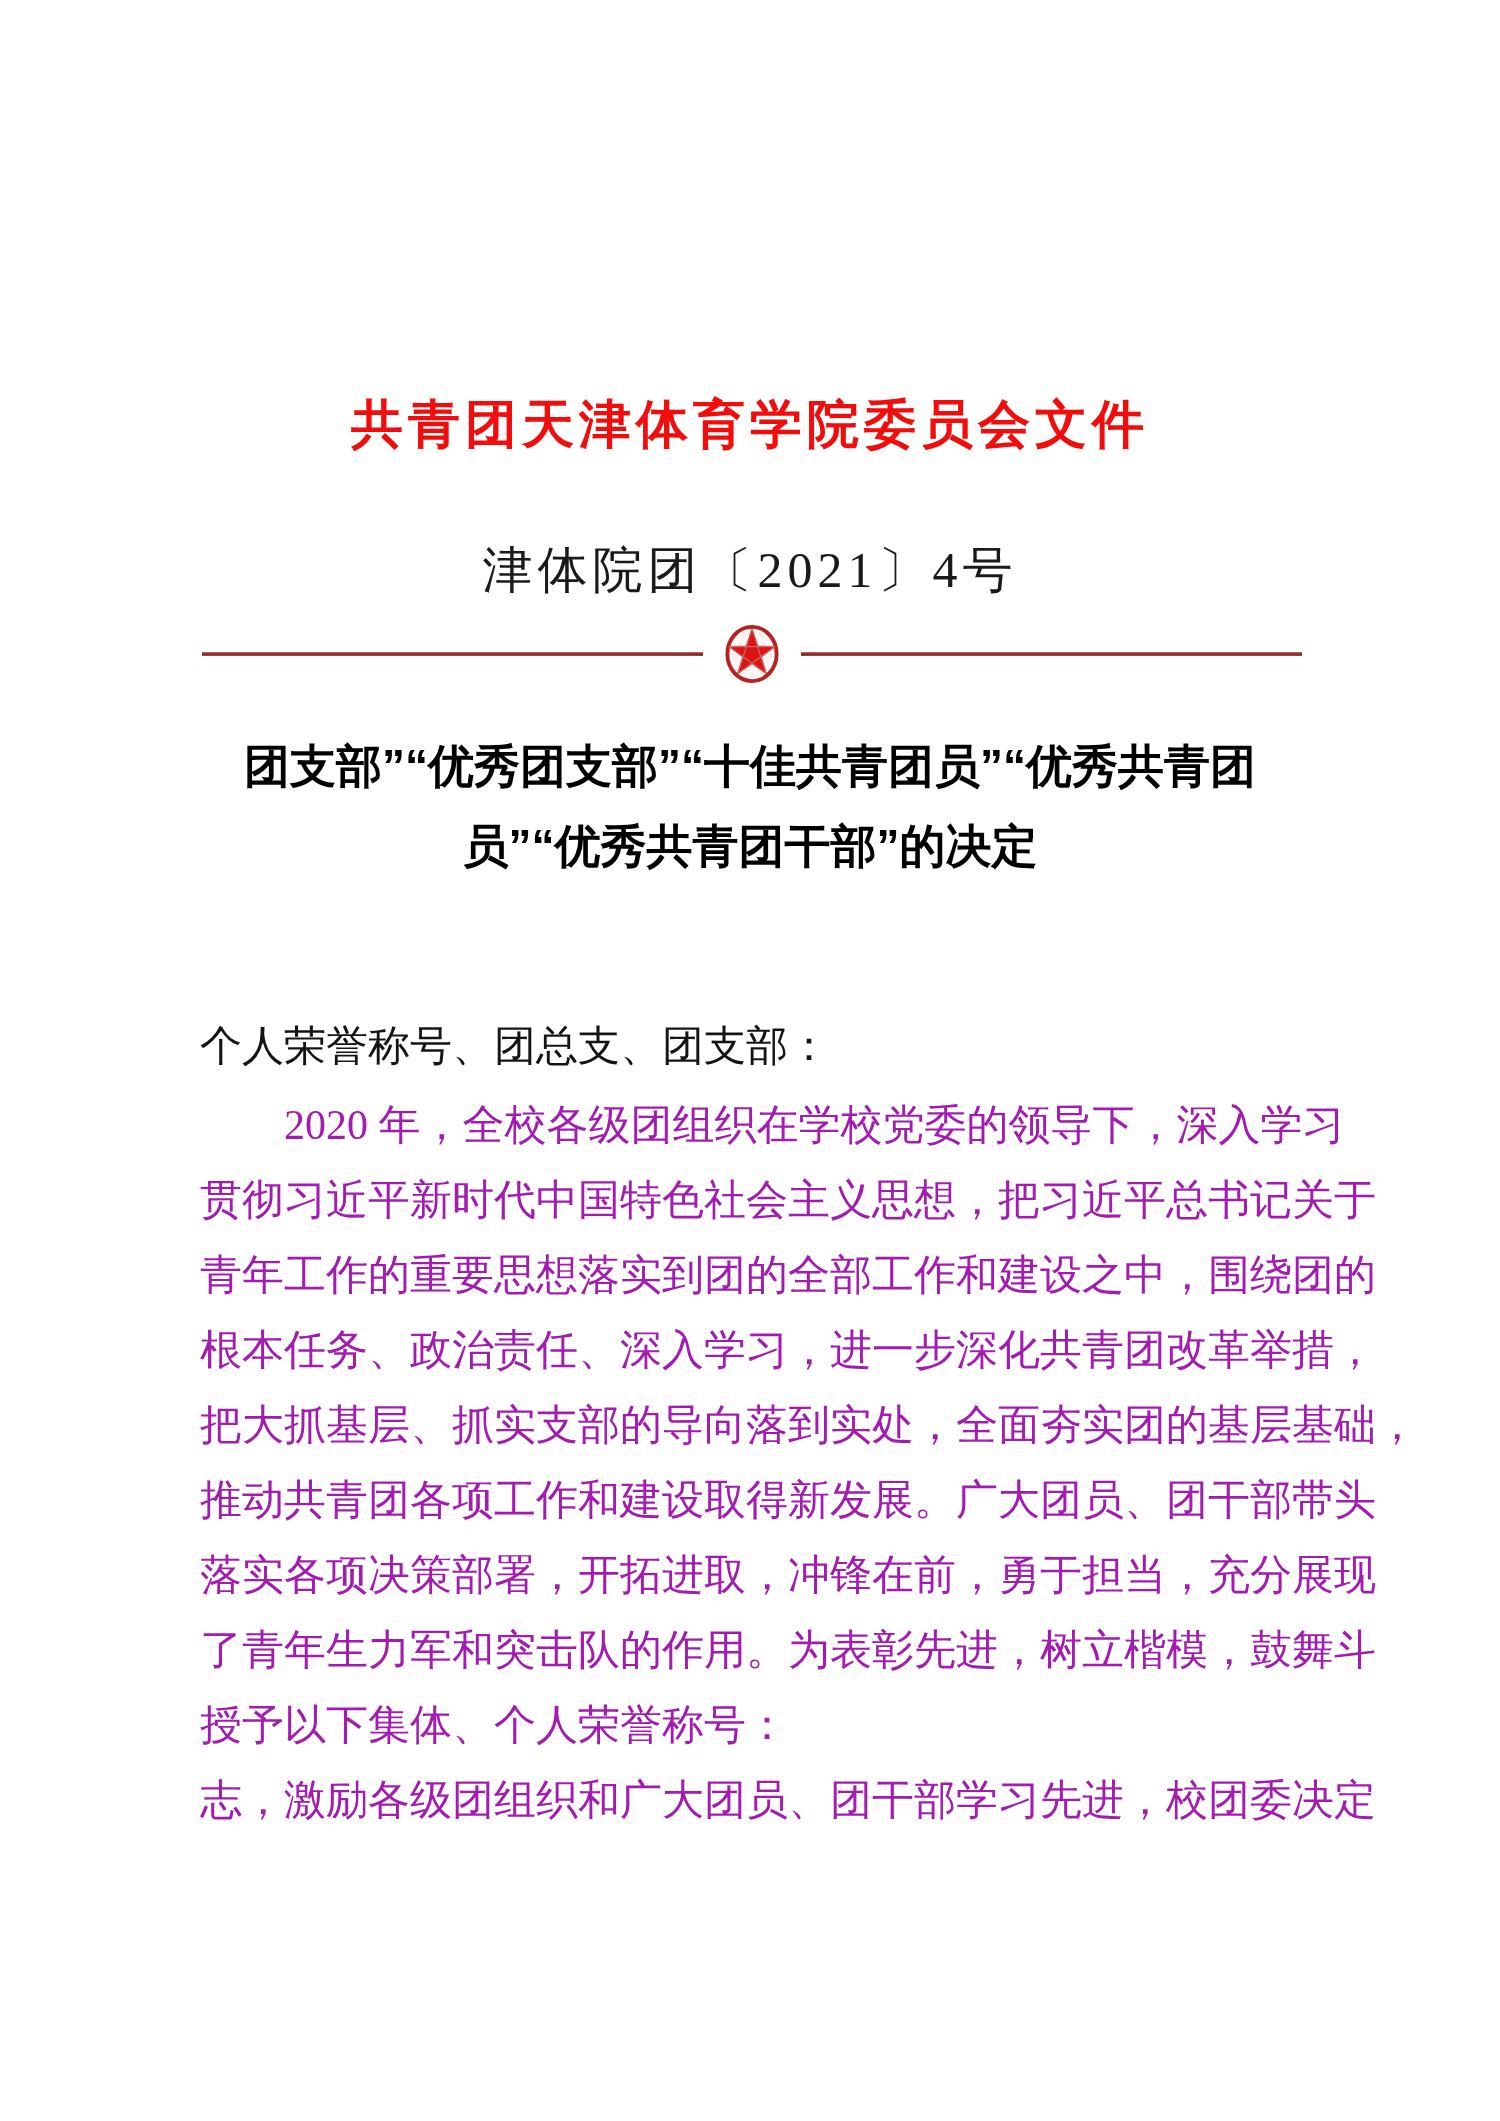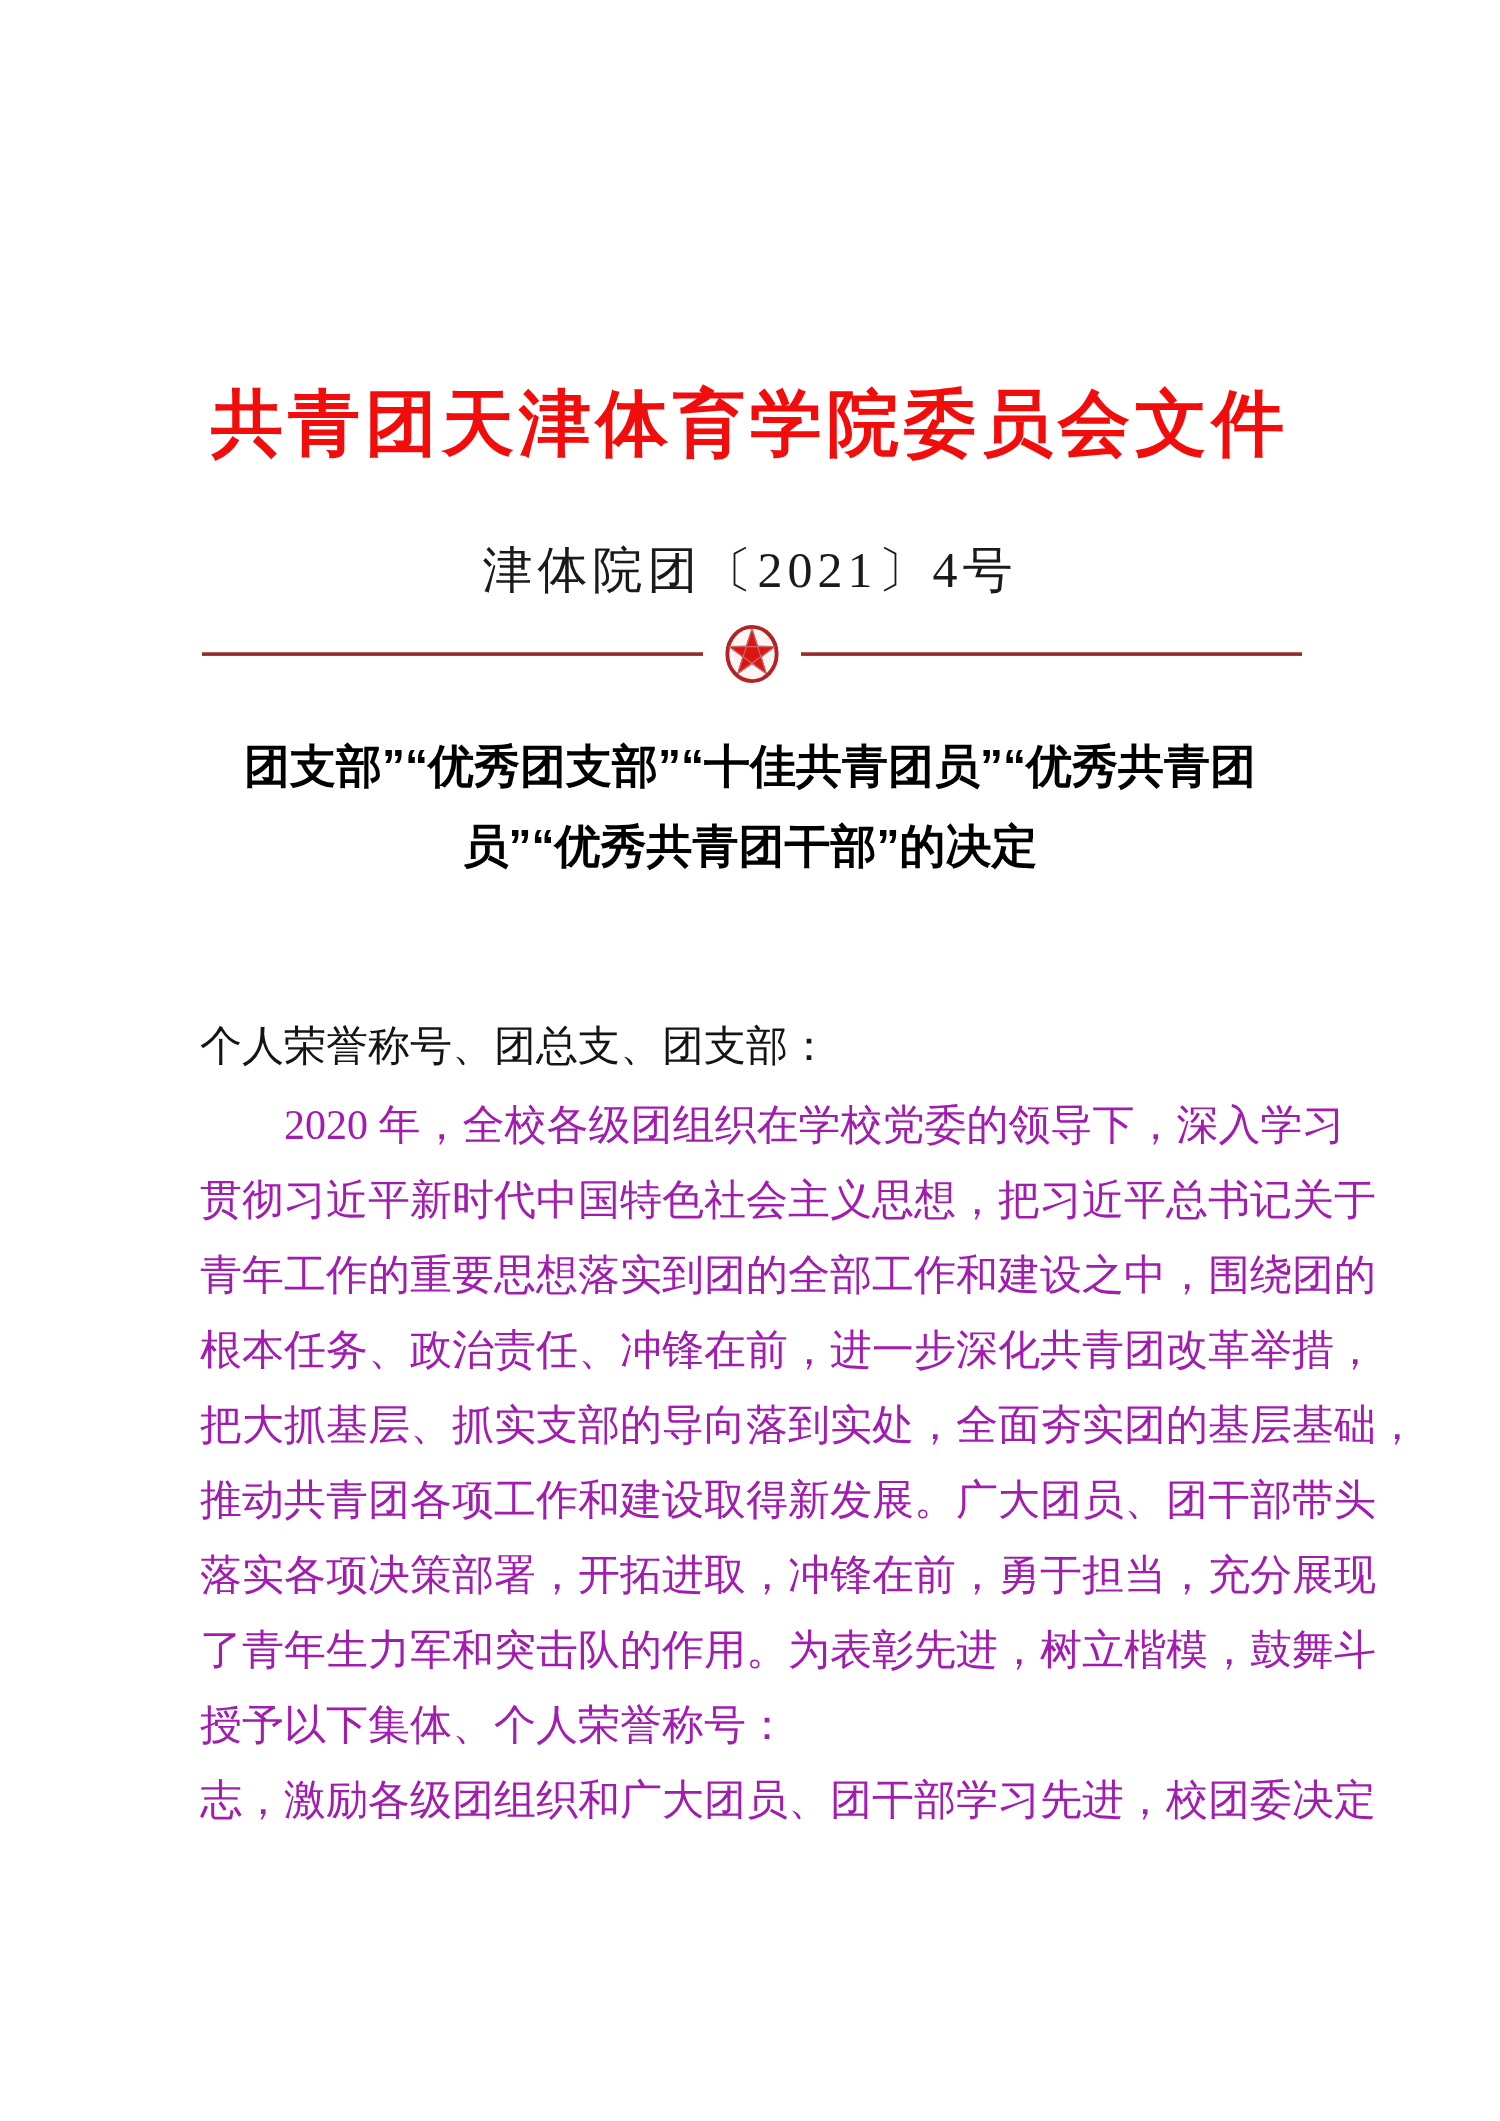--- a/index.html
+++ b/index.html
@@ -7,23 +7,23 @@
     position:relative;
     width:1500px;height:2121px;
     background:#ffffff;
     font-family:"Liberation Serif","DejaVu Serif",serif;
     overflow:hidden;
     box-sizing:border-box;
   }
   .org-title{
     position:absolute;top:378px;left:0;width:100%;
     text-align:center;
-    font-family:Liberation Serif, serif;
+    font-family:Liberation Sans, sans-serif;
     font-weight:900;
-    font-size:72px;
+    font-size:52px;
     line-height:92px;
     color:#f20d0d;
     letter-spacing:5px;
     white-space:nowrap;
   }
   .doc-number{
     position:absolute;top:545px;left:0;width:100%;
     text-align:center;
     font-size:50px;
     line-height:50px;
@@ -103,21 +103,21 @@
     <div>团支部”“优秀团支部”“十佳共青团员”“优秀共青团</div>
     <div>员”“优秀共青团干部”的决定</div>
   </div>
 
   <div class="salutation">个人荣誉称号、团总支、团支部：</div>
 
   <div class="body-text">
     <div class="body-line first">2020 年，全校各级团组织在学校党委的领导下，深入学习</div>
     <div class="body-line">贯彻习近平新时代中国特色社会主义思想，把习近平总书记关于</div>
     <div class="body-line">青年工作的重要思想落实到团的全部工作和建设之中，围绕团的</div>
-    <div class="body-line">根本任务、政治责任、冲锋在前，进一步深化共青团改革举措，</div>
+    <div class="body-line">根本任务、政治责任、深入学习，进一步深化共青团改革举措，</div>
     <div class="body-line">把大抓基层、抓实支部的导向落到实处，全面夯实团的基层基础，</div>
     <div class="body-line">推动共青团各项工作和建设取得新发展。广大团员、团干部带头</div>
     <div class="body-line">落实各项决策部署，开拓进取，冲锋在前，勇于担当，充分展现</div>
     <div class="body-line">了青年生力军和突击队的作用。为表彰先进，树立楷模，鼓舞斗</div>
     <div class="body-line last">授予以下集体、个人荣誉称号：</div>
     <div class="body-line">志，激励各级团组织和广大团员、团干部学习先进，校团委决定</div>
   </div>
 
 </div>
 

